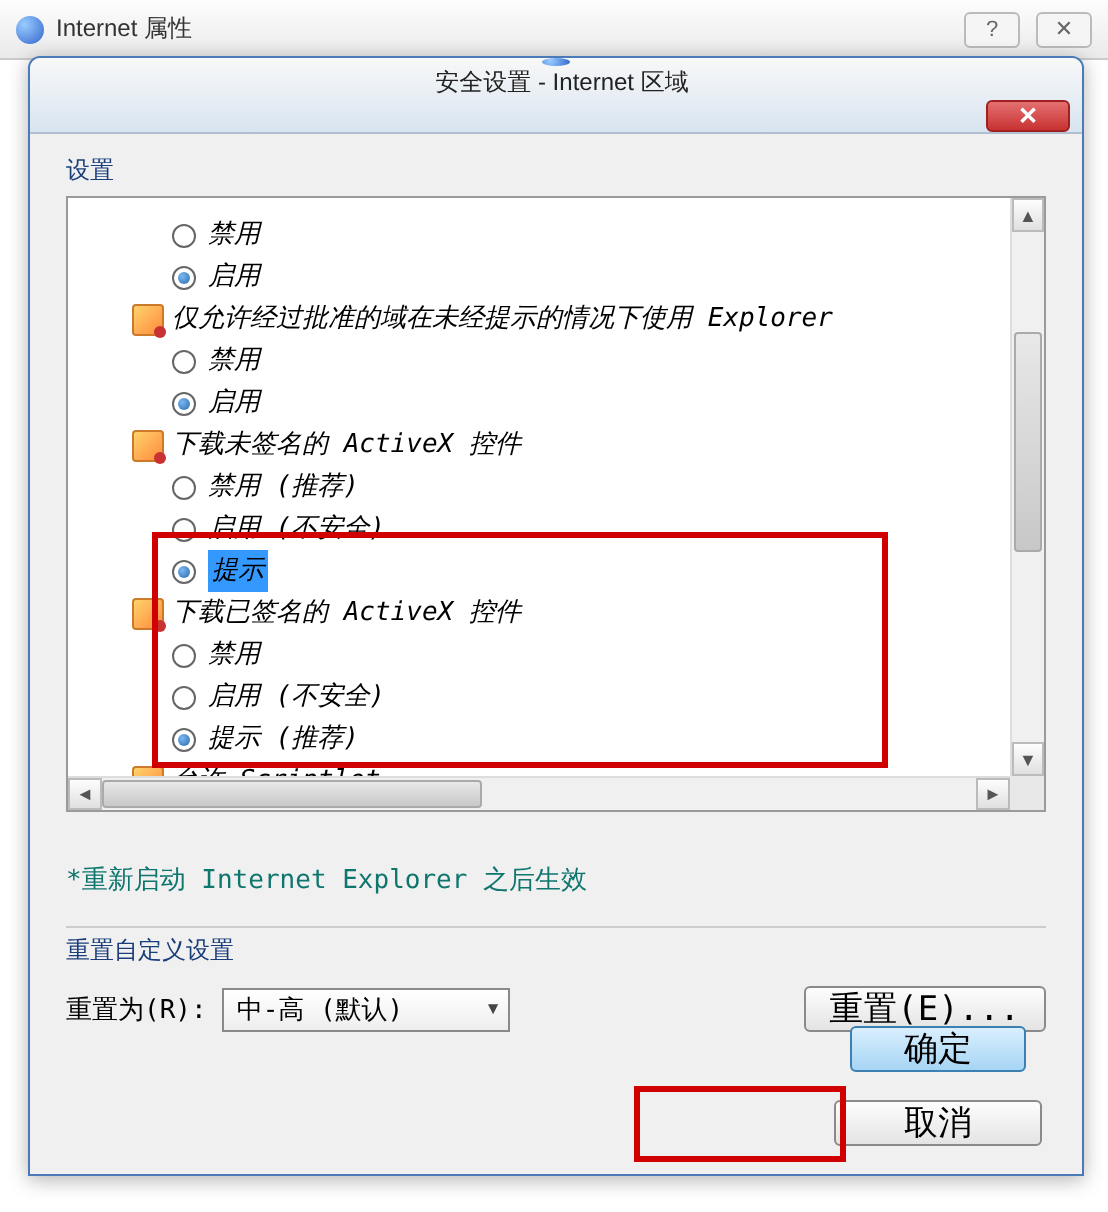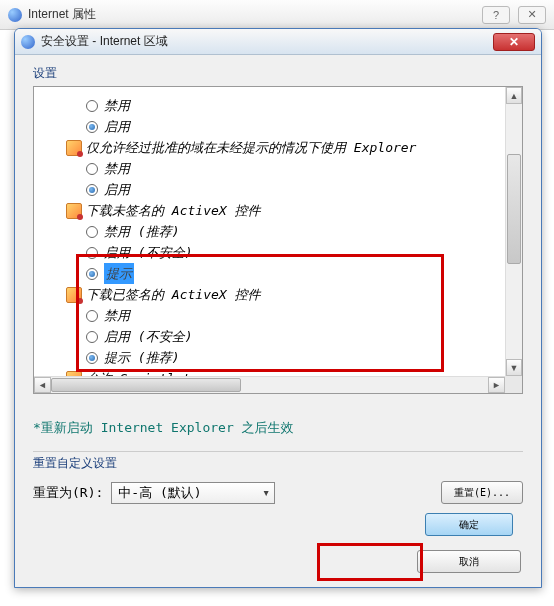--- a/index.html
+++ b/index.html
@@ -38,25 +38,26 @@
   position: absolute;
   top: 28px; left: 14px;
   width: 528px; height: 560px;
   border: 1px solid #4a7ab8;
   border-radius: 6px 6px 0 0;
   background: #f0f0f0;
   box-shadow: 0 2px 10px rgba(0,0,0,0.3);
   overflow: hidden;
 }
 .titlebar {
-  height: 26px;
+  height: 38px;
   background: linear-gradient(#f8f8f8, #d8e4f0);
   display: flex; align-items: center;
   padding: 0 6px;
   border-bottom: 1px solid #b0c0d0;
+  flex-direction: column;
 }
 .titlebar .title { color: #222; margin-left: 6px; }
 .close-btn {
   margin-left: auto;
   width: 42px; height: 18px;
   background: linear-gradient(#e47070, #c83232);
   border: 1px solid #a02020;
   border-radius: 3px;
   color: #fff;
   display: flex; align-items: center; justify-content: center;
@@ -102,21 +103,21 @@
 }
 .radio {
   width: 12px; height: 12px; border: 1px solid #666; border-radius: 50%;
   margin-right: 6px; position: relative; flex-shrink: 0; background: #fff;
 }
 .radio.sel::after {
   content: ""; position: absolute; inset: 2px;
   background: radial-gradient(circle at 35% 35%, #7ab8f0, #2a6ab0);
   border-radius: 50%;
 }
-.sel-text { background: #3399ff; color: #404040; padding: 0 2px; }
+.sel-text { background: #3399ff; color: #000000; padding: 0 2px; }
 
 .vscroll {
   position: absolute; right: 0; top: 0; bottom: 17px; width: 17px;
   background: #f0f0f0; border-left: 1px solid #ddd;
 }
 .vscroll .arrow { height: 17px; background: linear-gradient(#fdfdfd,#e0e0e0); border: 1px solid #bbb; display:flex;align-items:center;justify-content:center; color:#555; font-size:9px;}
 .vscroll .track { position: absolute; top: 17px; bottom: 17px; left: 0; right: 0; }
 .vscroll .thumb { position: absolute; left: 1px; right: 1px; top: 50px; height: 110px; background: linear-gradient(#e8e8e8,#c8c8c8); border: 1px solid #aaa; border-radius: 2px; }
 .vscroll .arrow.bottom { position: absolute; bottom: 0; left:0; right:0; }
 
@@ -164,21 +165,21 @@
   position: relative;
 }
 .combo::after {
   content: "▾"; position: absolute; right: 4px; color: #444;
 }
 .btn {
   height: 23px; padding: 0 12px;
   border: 1px solid #8a8a8a;
   background: linear-gradient(#fdfdfd,#e4e4e4);
   border-radius: 3px;
-  font-family: SimSun, monospace; font-size: 10px;
+  font-family: SimSun, monospace; font-size: 17px;
   display: inline-flex; align-items: center; justify-content: center;
   cursor: pointer;
 }
 
 .dialog-buttons {
   position: absolute; right: 20px; bottom: 14px;
   display: flex; gap: 14px; align-items: center; flex-direction: column;
 }
 .btn.primary {
   background: linear-gradient(#daeffe,#a6d5f4);

